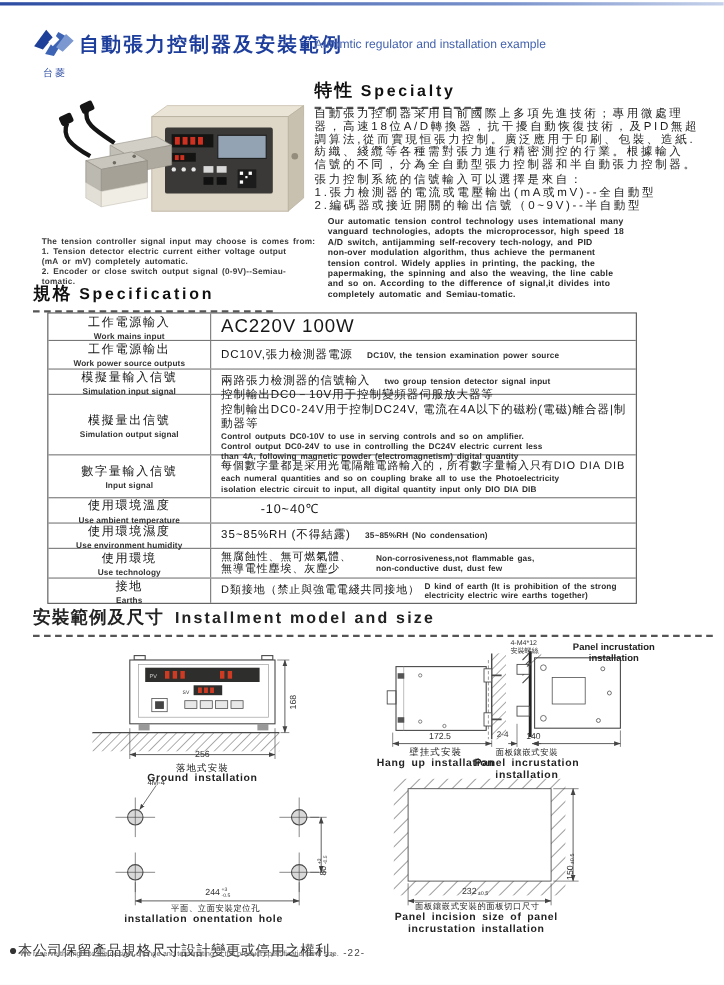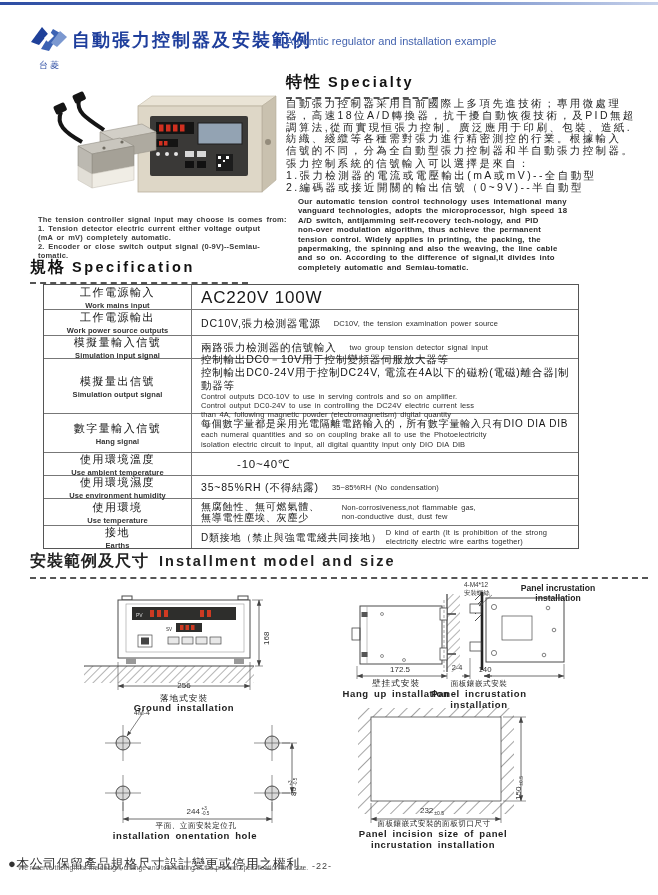--- a/index.html
+++ b/index.html
@@ -34,21 +34,21 @@
   #spec-table { position:absolute; left:43px; top:284px; width:536px; border:1.2px solid #555; }
   .spec-row { display:flex; border-top:1px solid #777; }
   .spec-row:first-child { border-top:none; }
   .cell-label { width:148px; border-right:1px solid #777; display:flex; flex-direction:column;
                 align-items:center; justify-content:center; text-align:center; }
   .cell-label .lzh { font-size:11px; letter-spacing:1.5px; color:#161616; }
   .cell-label .len { font-size:7.5px; font-weight:bold; color:#333; margin-top:1px; letter-spacing:0.1px; }
   .cell-val { flex:1; display:flex; align-items:center; padding-left:9px; }
   .cell-val .inner { width:100%; }
   .vzh { display:inline-block; font-size:10.5px; letter-spacing:0.8px; color:#161616; line-height:13px; vertical-align:middle; }
-  .ven { display:inline-block; font-size:7.5px; font-weight:normal; color:#2e2e2e; line-height:9.2px;
+  .ven { display:inline-block; font-size:7.5px; font-weight:bold; color:#2e2e2e; line-height:9.2px;
          margin-left:13px; letter-spacing:0.1px; word-spacing:1.2px; vertical-align:middle; }
   .row-stack .vzh, .row-stack .ven { display:block; margin-left:0; }
 
   
   #install-head { position:absolute; left:30px; top:551px; width:618px; font-weight:bold;
                   border-bottom:2px dashed #555; padding-bottom:5px; }
   #install-head .zh-t { font-size:16px; letter-spacing:1px; }
   #install-head .en-t { font-size:14.5px; letter-spacing:2px; margin-left:10px; }
 
   #drawings { position:absolute; left:0; top:580px; width:658px; height:290px; }
@@ -203,21 +203,21 @@
 控制輸出DC0-24V用于控制DC24V, 電流在4A以下的磁粉(電磁)離合器|制動器等</span>
             <span class="ven pre">Control outputs DC0-10V to use in serving controls and so on amplifier.
 Control output DC0-24V to use in controlling the DC24V electric current less
 than 4A, following magnetic powder (electromagnetism) digital quantity</span>
           </div>
         </div>
     </div>
     <div class="spec-row row-stack" style="height:39px;">
       <div class="cell-label">
           <div class="lzh">數字量輸入信號</div>
-          <div class="len">Hang signal</div>
+          <div class="len">Input signal</div>
         </div>
       <div class="cell-val">
           <div class="inner">
             <span class="vzh pre" style="font-size:10px;">每個數字量都是采用光電隔離電路輸入的，所有數字量輸入只有DIO DIA DIB</span>
             <span class="ven pre">each numeral quantities and so on coupling brake all to use the Photoelectricity
 isolation electric circuit to input, all digital quantity input only DIO DIA DIB</span>
           </div>
         </div>
     </div>
     <div class="spec-row" style="height:23px;">
@@ -234,21 +234,21 @@
           <div class="lzh">使用環境濕度</div>
           <div class="len">Use environment humidity</div>
         </div>
       <div class="cell-val">
           <div class="inner"><span class="vzh">35~85%RH (不得結露)</span><span class="ven">35~85%RH (No condensation)</span></div>
         </div>
     </div>
     <div class="spec-row" style="height:27px;">
       <div class="cell-label">
           <div class="lzh">使用環境</div>
-          <div class="len">Use temperature</div>
+          <div class="len">Use technology</div>
         </div>
       <div class="cell-val">
           <div class="inner"><span class="vzh pre" style="font-size:10px; line-height:11.5px;">無腐蝕性、無可燃氣體、
 無導電性塵埃、灰塵少</span><span class="ven pre" style="margin-left:22px;">Non-corrosiveness,not flammable gas,
 non-conductive dust, dust few</span></div>
         </div>
     </div>
     <div class="spec-row" style="height:23px;">
       <div class="cell-label">
           <div class="lzh">接地</div>

